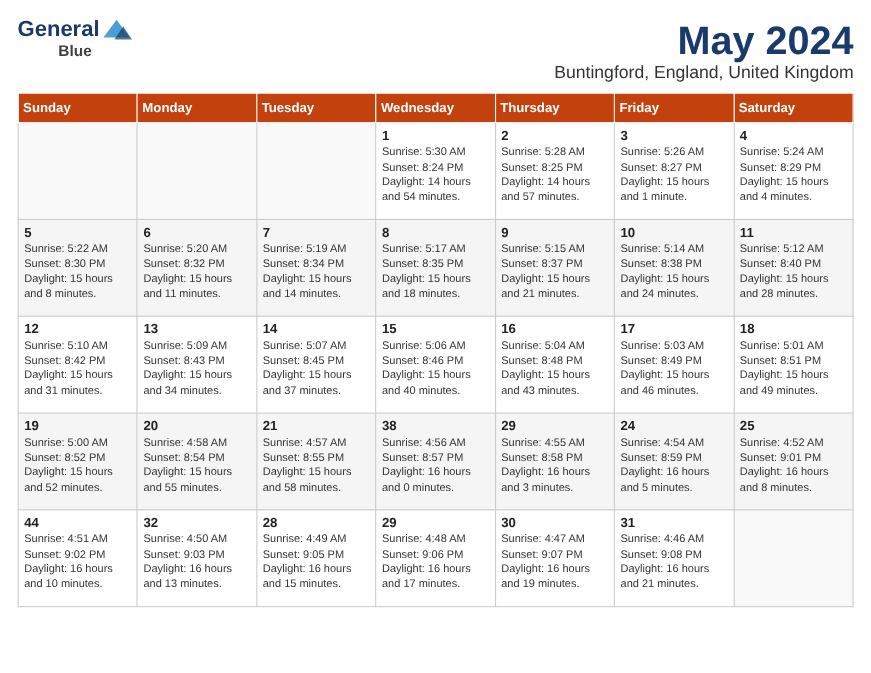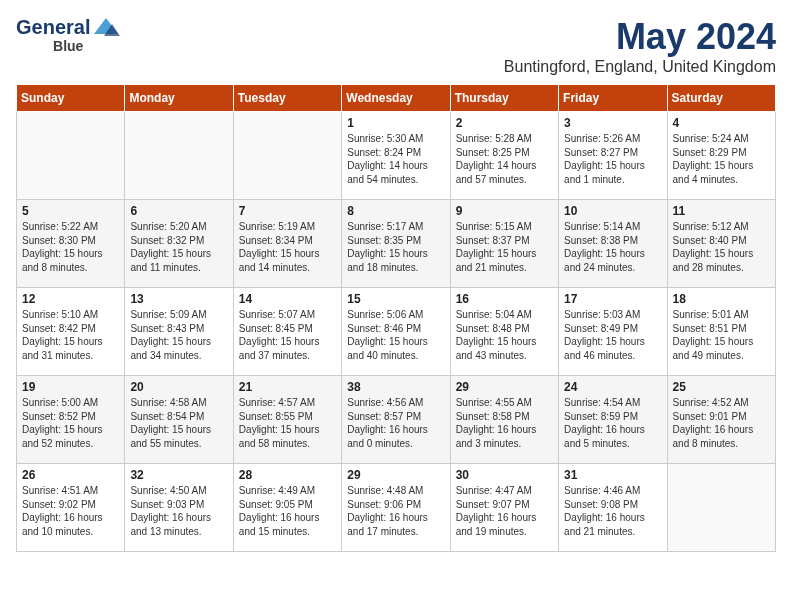--- a/index.html
+++ b/index.html
@@ -223,21 +223,21 @@
           <span class="day-num">24</span>
           <div class="cell-text">Sunrise: 4:54 AM<br>Sunset: 8:59 PM<br>Daylight: 16 hours<br>and 5 minutes.</div>
         </td>
         <td>
           <span class="day-num">25</span>
           <div class="cell-text">Sunrise: 4:52 AM<br>Sunset: 9:01 PM<br>Daylight: 16 hours<br>and 8 minutes.</div>
         </td>
       </tr>
       <tr>
         <td>
-          <span class="day-num">26</span>
+          <span class="day-num">44</span>
           <div class="cell-text">Sunrise: 4:51 AM<br>Sunset: 9:02 PM<br>Daylight: 16 hours<br>and 10 minutes.</div>
         </td>
         <td>
           <span class="day-num">32</span>
           <div class="cell-text">Sunrise: 4:50 AM<br>Sunset: 9:03 PM<br>Daylight: 16 hours<br>and 13 minutes.</div>
         </td>
         <td>
           <span class="day-num">28</span>
           <div class="cell-text">Sunrise: 4:49 AM<br>Sunset: 9:05 PM<br>Daylight: 16 hours<br>and 15 minutes.</div>
         </td>

